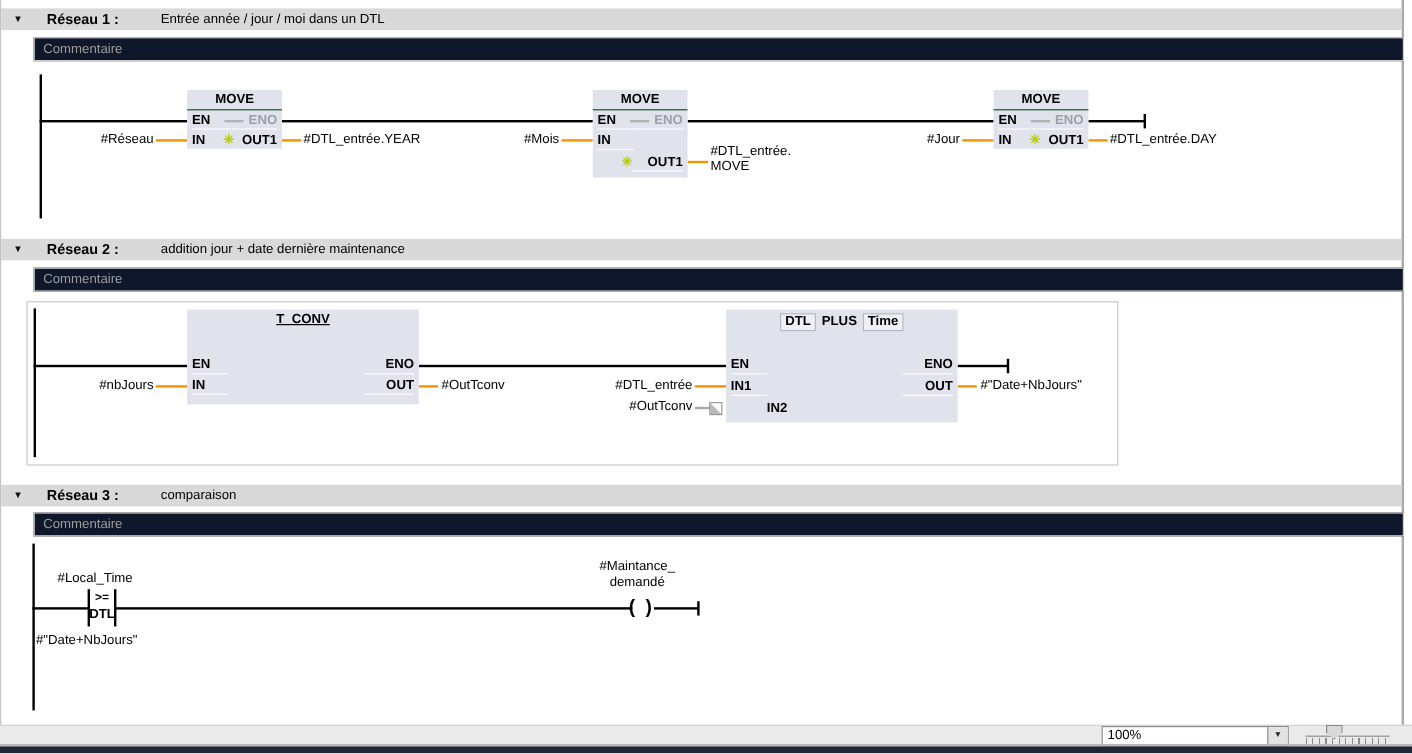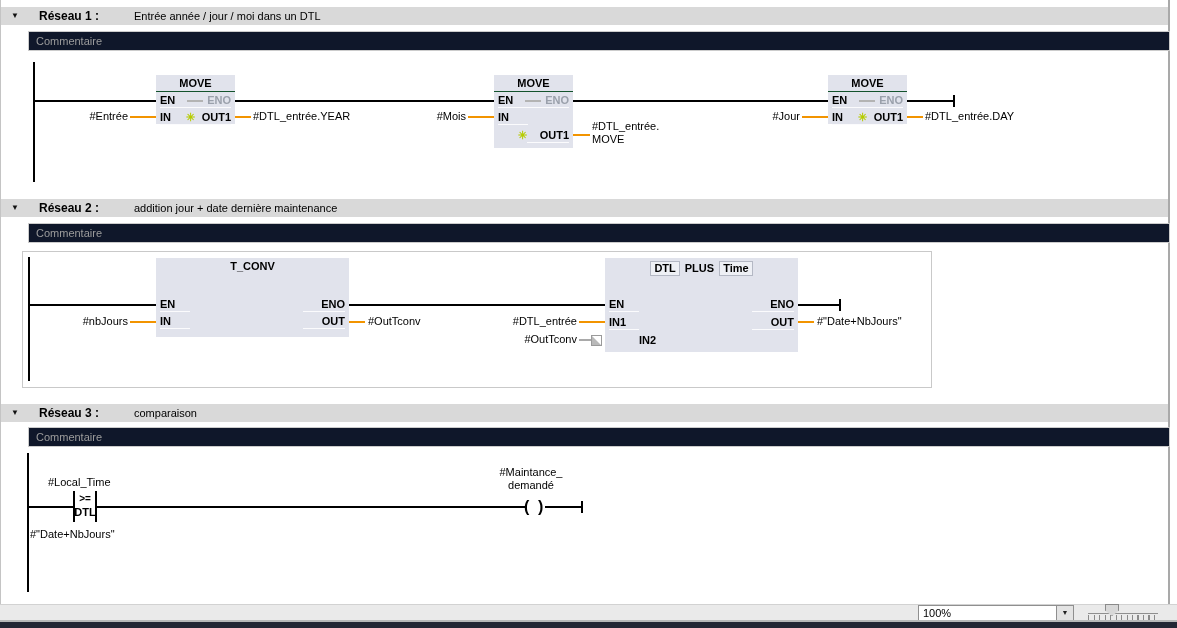--- a/index.html
+++ b/index.html
@@ -90,21 +90,21 @@
   <div class="wire-o" style="left:235px;top:116px;width:16px;"></div>
   <div class="blk" style="left:156px;top:75px;width:79px;height:49px;">
     <div class="bt">MOVE</div>
     <span class="p l" style="top:19px;">EN</span>
     <span class="p r gray" style="top:19px;">ENO</span>
     <div class="dash" style="left:31px;top:25px;width:16px;"></div>
     <span class="p l" style="top:36px;">IN</span>
     <span class="star" style="left:30px;top:37px;">✳</span>
     <span class="p r" style="top:36px;">OUT1</span>
   </div>
-  <div class="operand r" style="left:48px;top:110px;width:80px;">#Entrée</div>
+  <div class="operand r" style="left:48px;top:110px;width:80px;">#Réseau</div>
   <div class="operand" style="left:253px;top:110px;">#DTL_entrée.YEAR</div>
 
   <div class="wire-o" style="left:468px;top:116px;width:26px;"></div>
   <div class="wire-o" style="left:573px;top:134px;width:17px;"></div>
   <div class="blk" style="left:494px;top:75px;width:79px;height:73px;">
     <div class="bt">MOVE</div>
     <span class="p l" style="top:19px;">EN</span>
     <span class="p r gray" style="top:19px;">ENO</span>
     <div class="dash" style="left:31px;top:25px;width:16px;"></div>
     <span class="p l" style="top:36px;">IN</span>
@@ -141,21 +141,21 @@
   <div class="netbox" style="left:22px;top:251px;width:908px;height:135px;"></div>
   <div class="rail" style="left:28px;top:257px;height:124px;"></div>
   <div class="wire" style="left:28px;top:304px;width:128px;"></div>
   <div class="wire" style="left:349px;top:304px;width:256px;"></div>
   <div class="wire" style="left:798px;top:304px;width:42px;"></div>
   <div class="endcap" style="left:839px;top:299px;"></div>
 
   <div class="wire-o" style="left:130px;top:321px;width:26px;"></div>
   <div class="wire-o" style="left:349px;top:321px;width:16px;"></div>
   <div class="blk" style="left:156px;top:258px;width:193px;height:79px;">
-    <div class="bt" style="border-bottom:none;">T_CONV</div>
+    <div class="bt" style="border-bottom:none;text-decoration:underline;">T_CONV</div>
     <span class="p l" style="top:40px;">EN</span>
     <span class="p r" style="top:40px;">ENO</span>
     <span class="p l" style="top:57px;">IN</span>
     <span class="p r" style="top:57px;">OUT</span>
   </div>
   <div class="operand r" style="left:48px;top:315px;width:80px;">#nbJours</div>
   <div class="operand" style="left:368px;top:315px;">#OutTconv</div>
 
   <div class="wire-o" style="left:579px;top:321px;width:26px;"></div>
   <div class="wire-o" style="left:798px;top:321px;width:16px;"></div>

